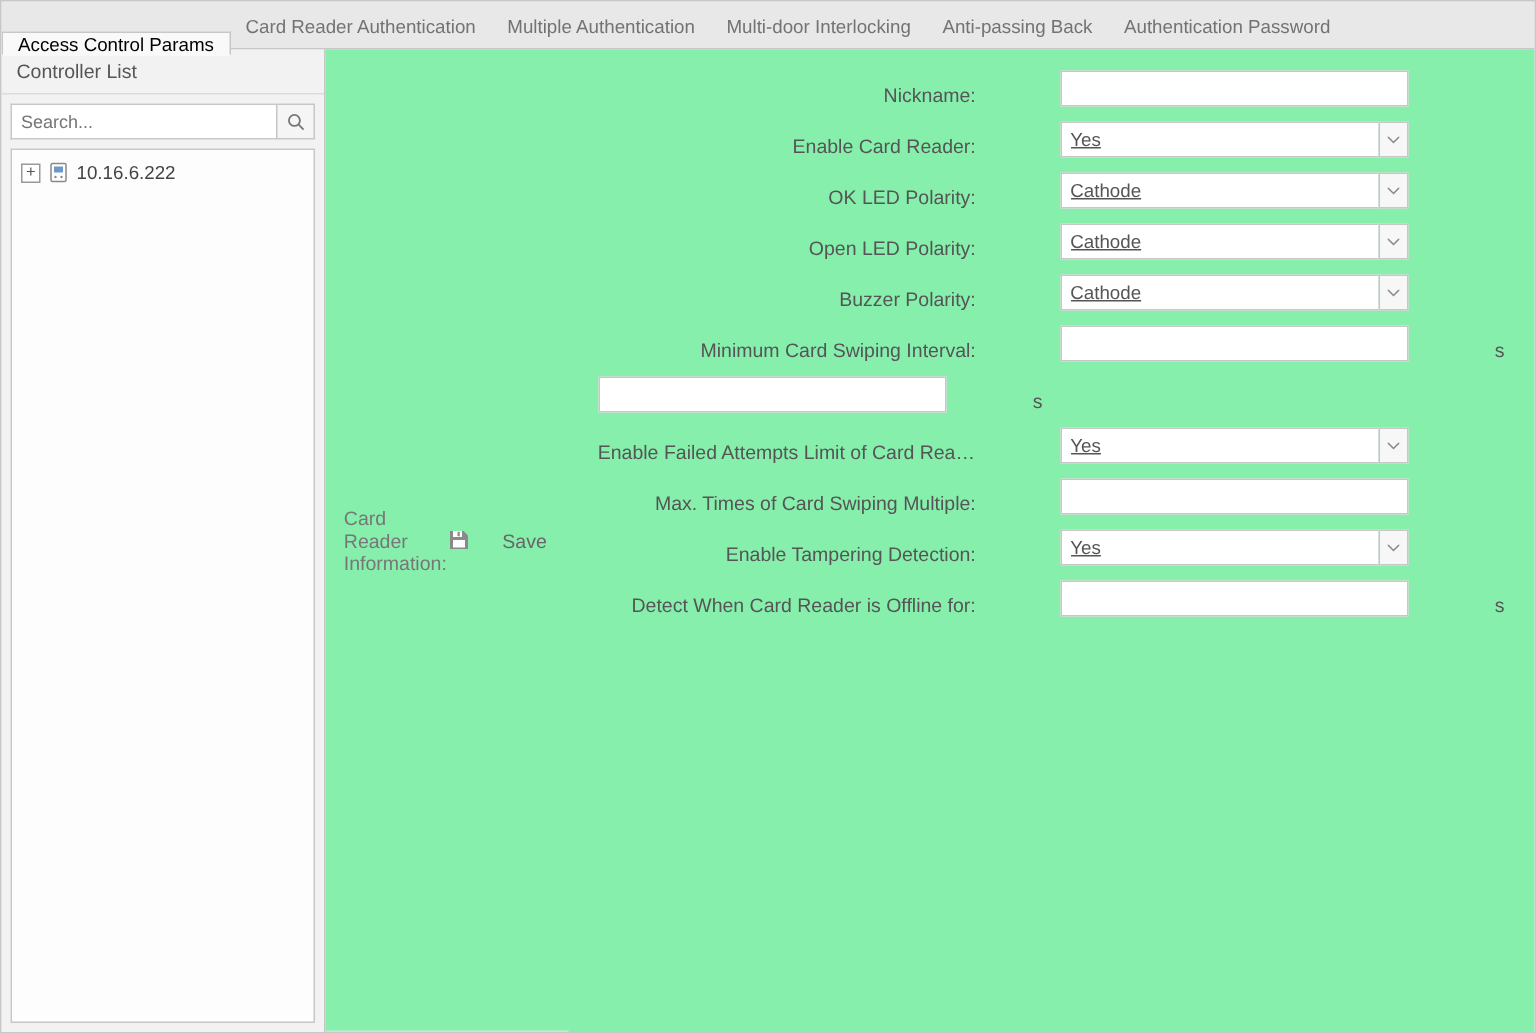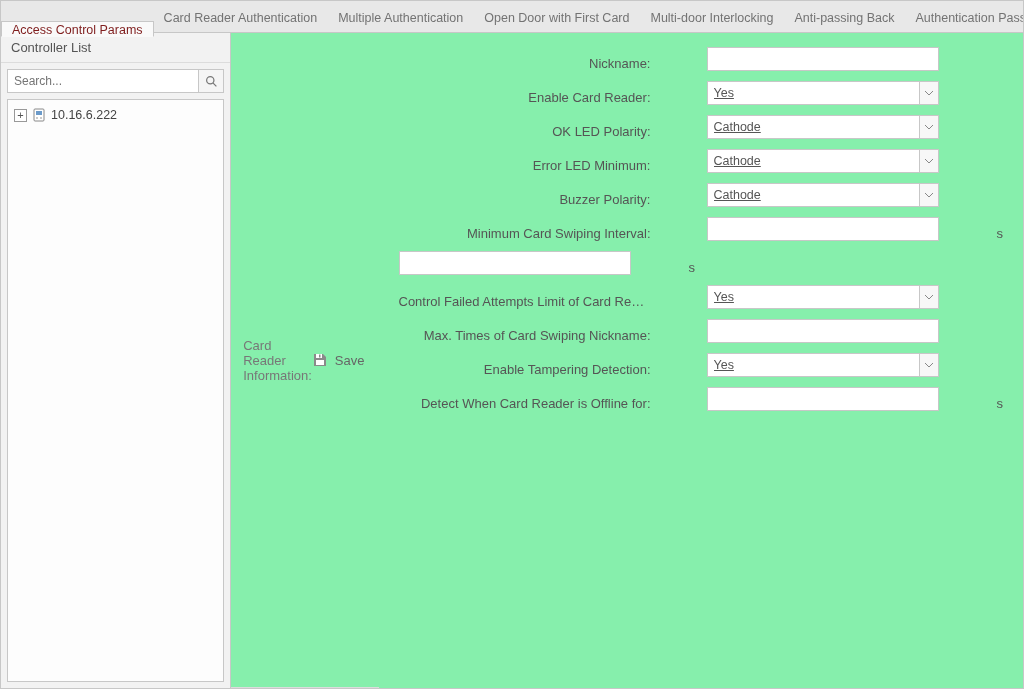--- a/index.html
+++ b/index.html
@@ -28,21 +28,21 @@
       font-size: 12.5px;
       color: #737373;
       cursor: pointer;
       border-right: 1px solid #e8e8e8;
       white-space: nowrap;
       display: flex;
       align-items: center;
     }
     .tab.active {
       background: #f9f9f9;
-      color: #7f1d1d;
+      color: #000000;
       border-top: 1px solid #c7c7c7;
       border-left: 1px solid #c7c7c7;
       border-right: 1px solid #c7c7c7;
       border-bottom: 1px solid #f9f9f9;
       margin-bottom: -1px;
       position: relative;
       z-index: 1;
       margin-top: 20px;
     }
     .content {
@@ -136,21 +136,21 @@
       padding: 6px 14px 6px 12px;
       border-bottom: 1px solid #dcdcdc;
     }
     .right-title {
       color: #777;
       font-size: 13px;
     }
     .save-btn {
       display: flex;
       align-items: center;
-      gap: 7px;
+      gap: 21px;
       color: #666;
       cursor: pointer;
     }
     .form-area {
       padding: 14px 20px 20px 20px;
     }
     .form-row {
       display: flex;
       align-items: flex-end;
       margin-bottom: 10px;
@@ -200,21 +200,20 @@
     }
     svg { display: block; }
   </style>
 </head>
 <body>
 
 <div class="tab-bar">
   <div class="tab active">Access Control Params</div>
   <div class="tab">Card Reader Authentication</div>
   <div class="tab">Multiple Authentication</div>
-  <div class="tab">Open Door with First Card</div>
   <div class="tab">Multi-door Interlocking</div>
   <div class="tab">Anti-passing Back</div>
   <div class="tab">Authentication Password</div>
 </div>
 
 <div class="content">
   <div class="left-panel">
     <div class="panel-header">Controller List</div>
     <div class="search-row">
       <input class="search-input" placeholder="Search..." style="">
@@ -288,21 +287,21 @@
             <span>
                 <svg width="8" height="5">
                   <path d="M0 0 L4 4 L8 0" fill="none" stroke="#888" stroke-width="1"></path>
                 </svg>
               </span>
           </div>
         </div>
       </div>
 
       <div class="form-row">
-        <div class="form-label">Error LED Minimum:</div>
+        <div class="form-label">Open LED Polarity:</div>
         <div class="combo">
           <input class="form-input" readonly="" value="Cathode" style="">
           <div class="combo-btn">
             <span>
                 <svg width="8" height="5">
                   <path d="M0 0 L4 4 L8 0" fill="none" stroke="#888" stroke-width="1"></path>
                 </svg>
               </span>
           </div>
         </div>
@@ -327,35 +326,35 @@
         <input class="form-input" style="width: 232px;" value="">
         <span class="unit">s</span>
       </div>
 
       <div class="form-row">
         <input class="form-input" style="width: 232px;" value="">
         <span class="unit">s</span>
       </div>
 
       <div class="form-row">
-        <div class="form-label">Control Failed Attempts Limit of Card Readi...</div>
+        <div class="form-label">Enable Failed Attempts Limit of Card Readi...</div>
         <div class="combo">
           <input class="form-input" readonly="" value="Yes" style="">
           <div class="combo-btn">
             <span>
                 <svg width="8" height="5">
                   <path d="M0 0 L4 4 L8 0" fill="none" stroke="#888" stroke-width="1"></path>
                 </svg>
               </span>
           </div>
         </div>
       </div>
 
       <div class="form-row">
-        <div class="form-label">Max. Times of Card Swiping Nickname:</div>
+        <div class="form-label">Max. Times of Card Swiping Multiple:</div>
         <input class="form-input" style="width: 232px;" value="">
       </div>
 
       <div class="form-row">
         <div class="form-label">Enable Tampering Detection:</div>
         <div class="combo">
           <input class="form-input" readonly="" value="Yes" style="">
           <div class="combo-btn">
             <span>
                 <svg width="8" height="5">

